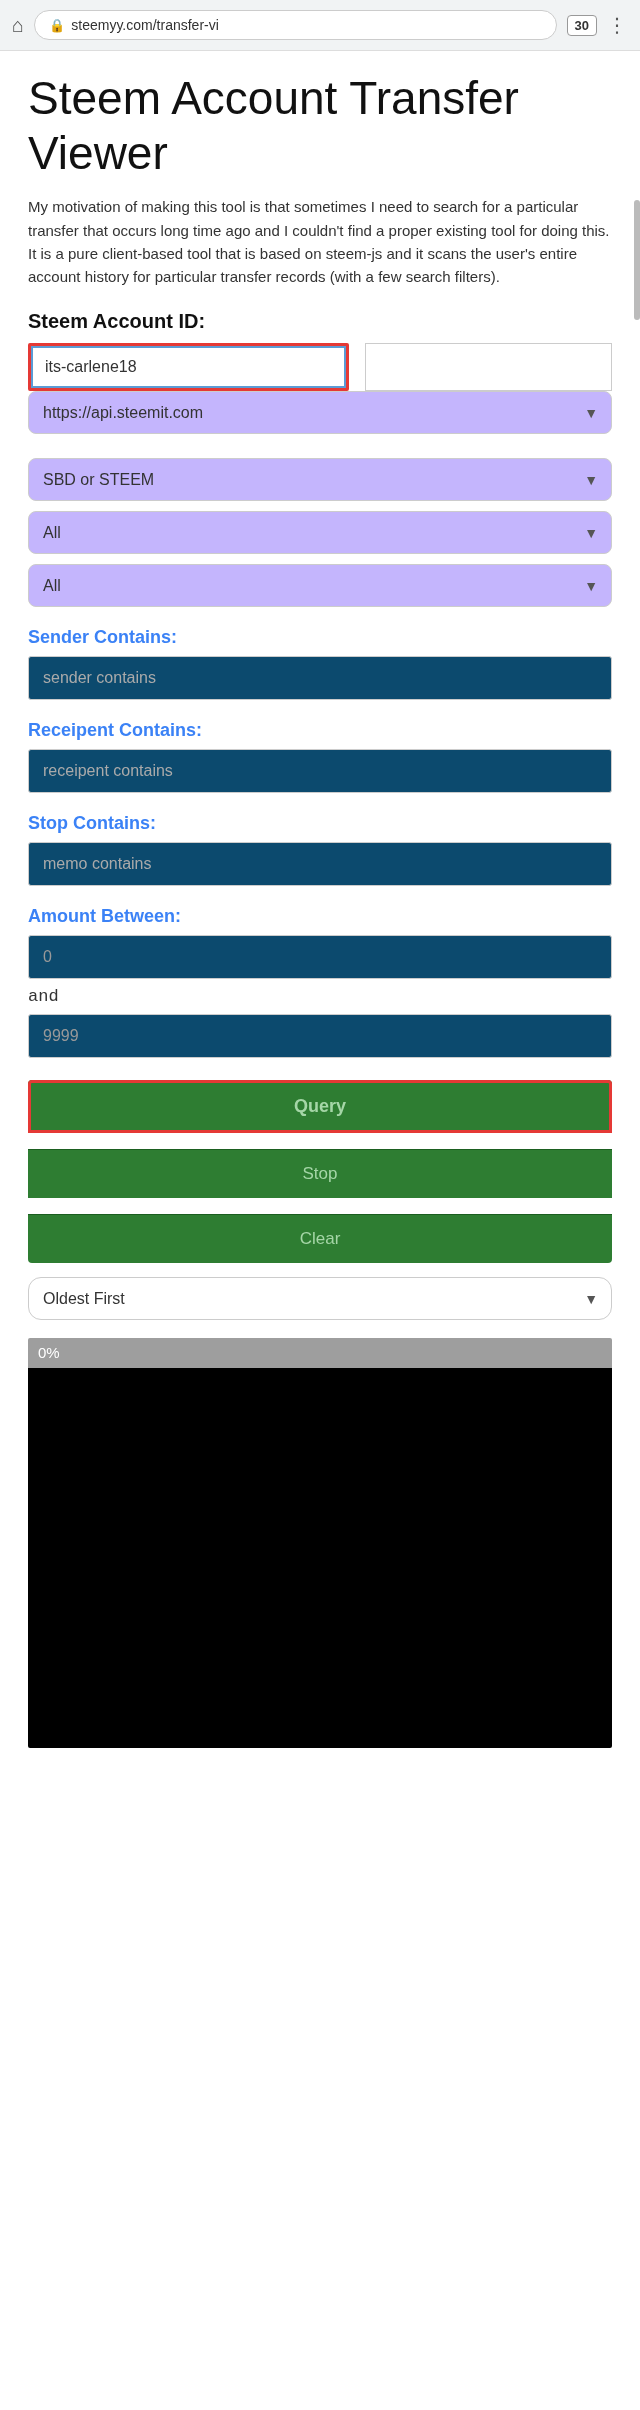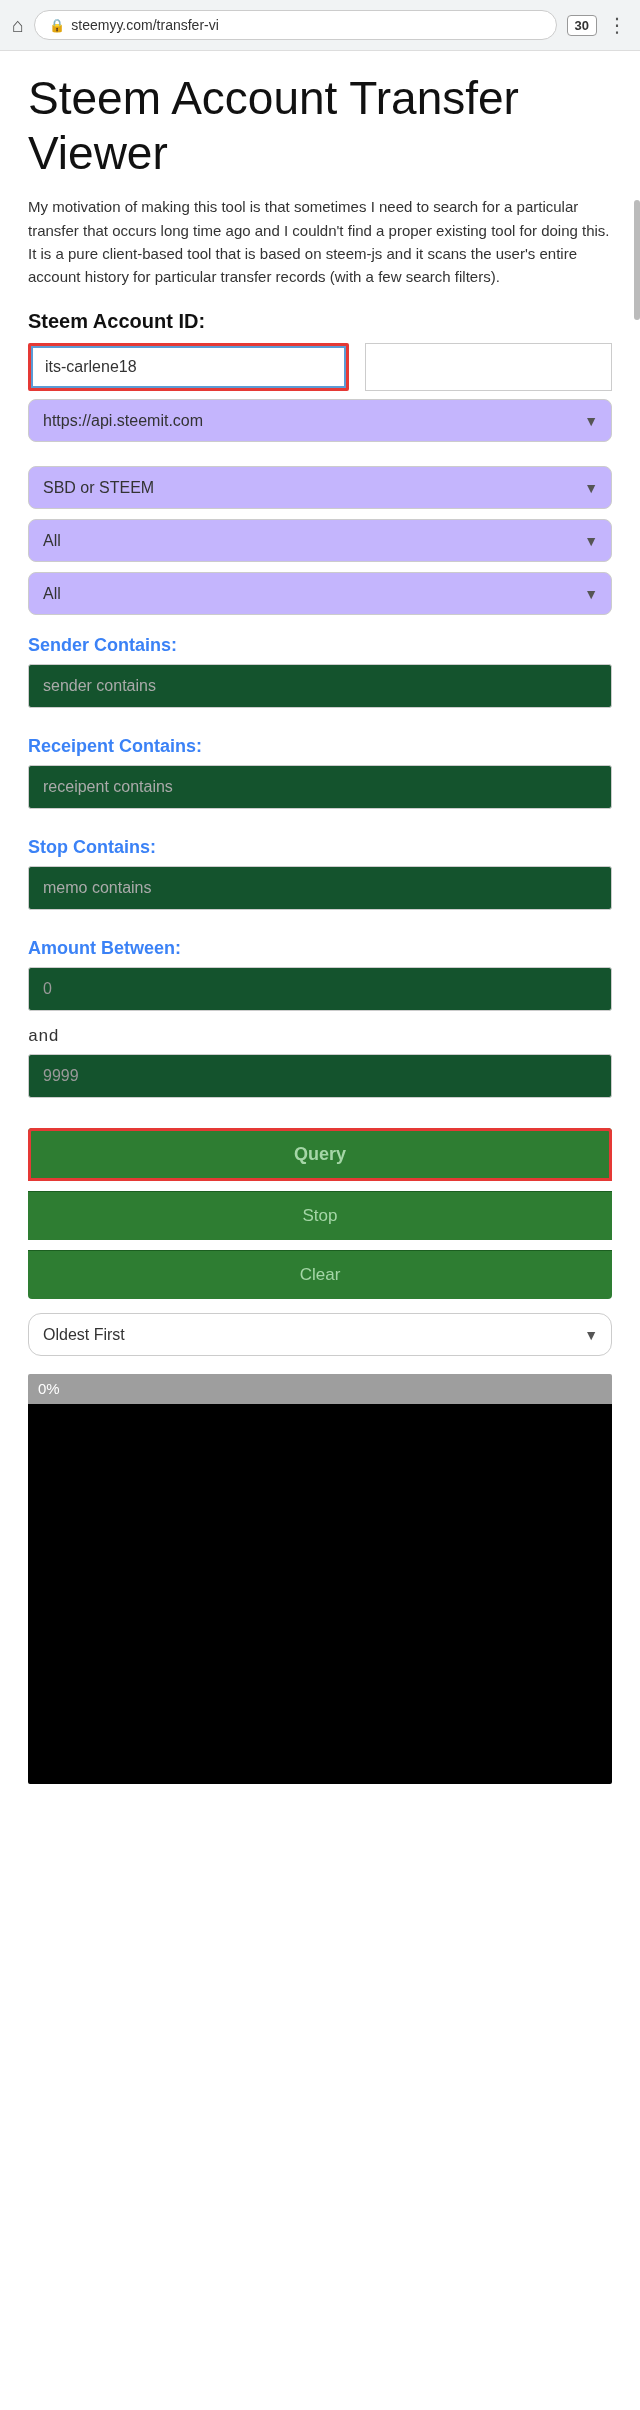--- a/index.html
+++ b/index.html
@@ -78,21 +78,21 @@
     .section-label {
       font-size: 20px;
       font-weight: bold;
       color: #111;
       margin-bottom: 10px;
     }
 
     .account-id-row {
       display: flex;
       gap: 16px;
-      margin-bottom: 8px;
+      margin-bottom: 0;
     }
 
     .account-id-input-wrapper {
       flex: 1;
       border: 3px solid #e53935;
       border-radius: 2px;
     }
 
     .account-id-input {
       width: 100%;
@@ -151,44 +151,44 @@
       margin-top: 20px;
       margin-bottom: 8px;
     }
 
     .text-input {
       width: 100%;
       padding: 12px 14px;
       font-size: 16px;
       border: 1px solid #ccc;
       border-radius: 3px;
-      background: #14532d;
+      background: #0c4a6e;
       color: #999;
       outline: none;
-      margin-bottom: 8px;
+      margin-bottom: 0;
     }
 
     .text-input::placeholder { color: #aaa; }
 
     .amount-row {
       margin-top: 8px;
     }
 
     .amount-and-label {
       font-size: 17px;
       color: #333;
       margin: 8px 0;
       font-family: Liberation Mono, monospace;
     }
 
     .button-group {
       margin-top: 22px;
       display: flex;
       flex-direction: column;
-      gap: 10px;
+      gap: 16px;
     }
 
     .btn-query {
       background: #2e7d32;
       color: #a5d6a7;
       border: none;
       border-radius: 4px 4px 0 0;
       padding: 16px;
       font-size: 18px;
       font-weight: bold;

